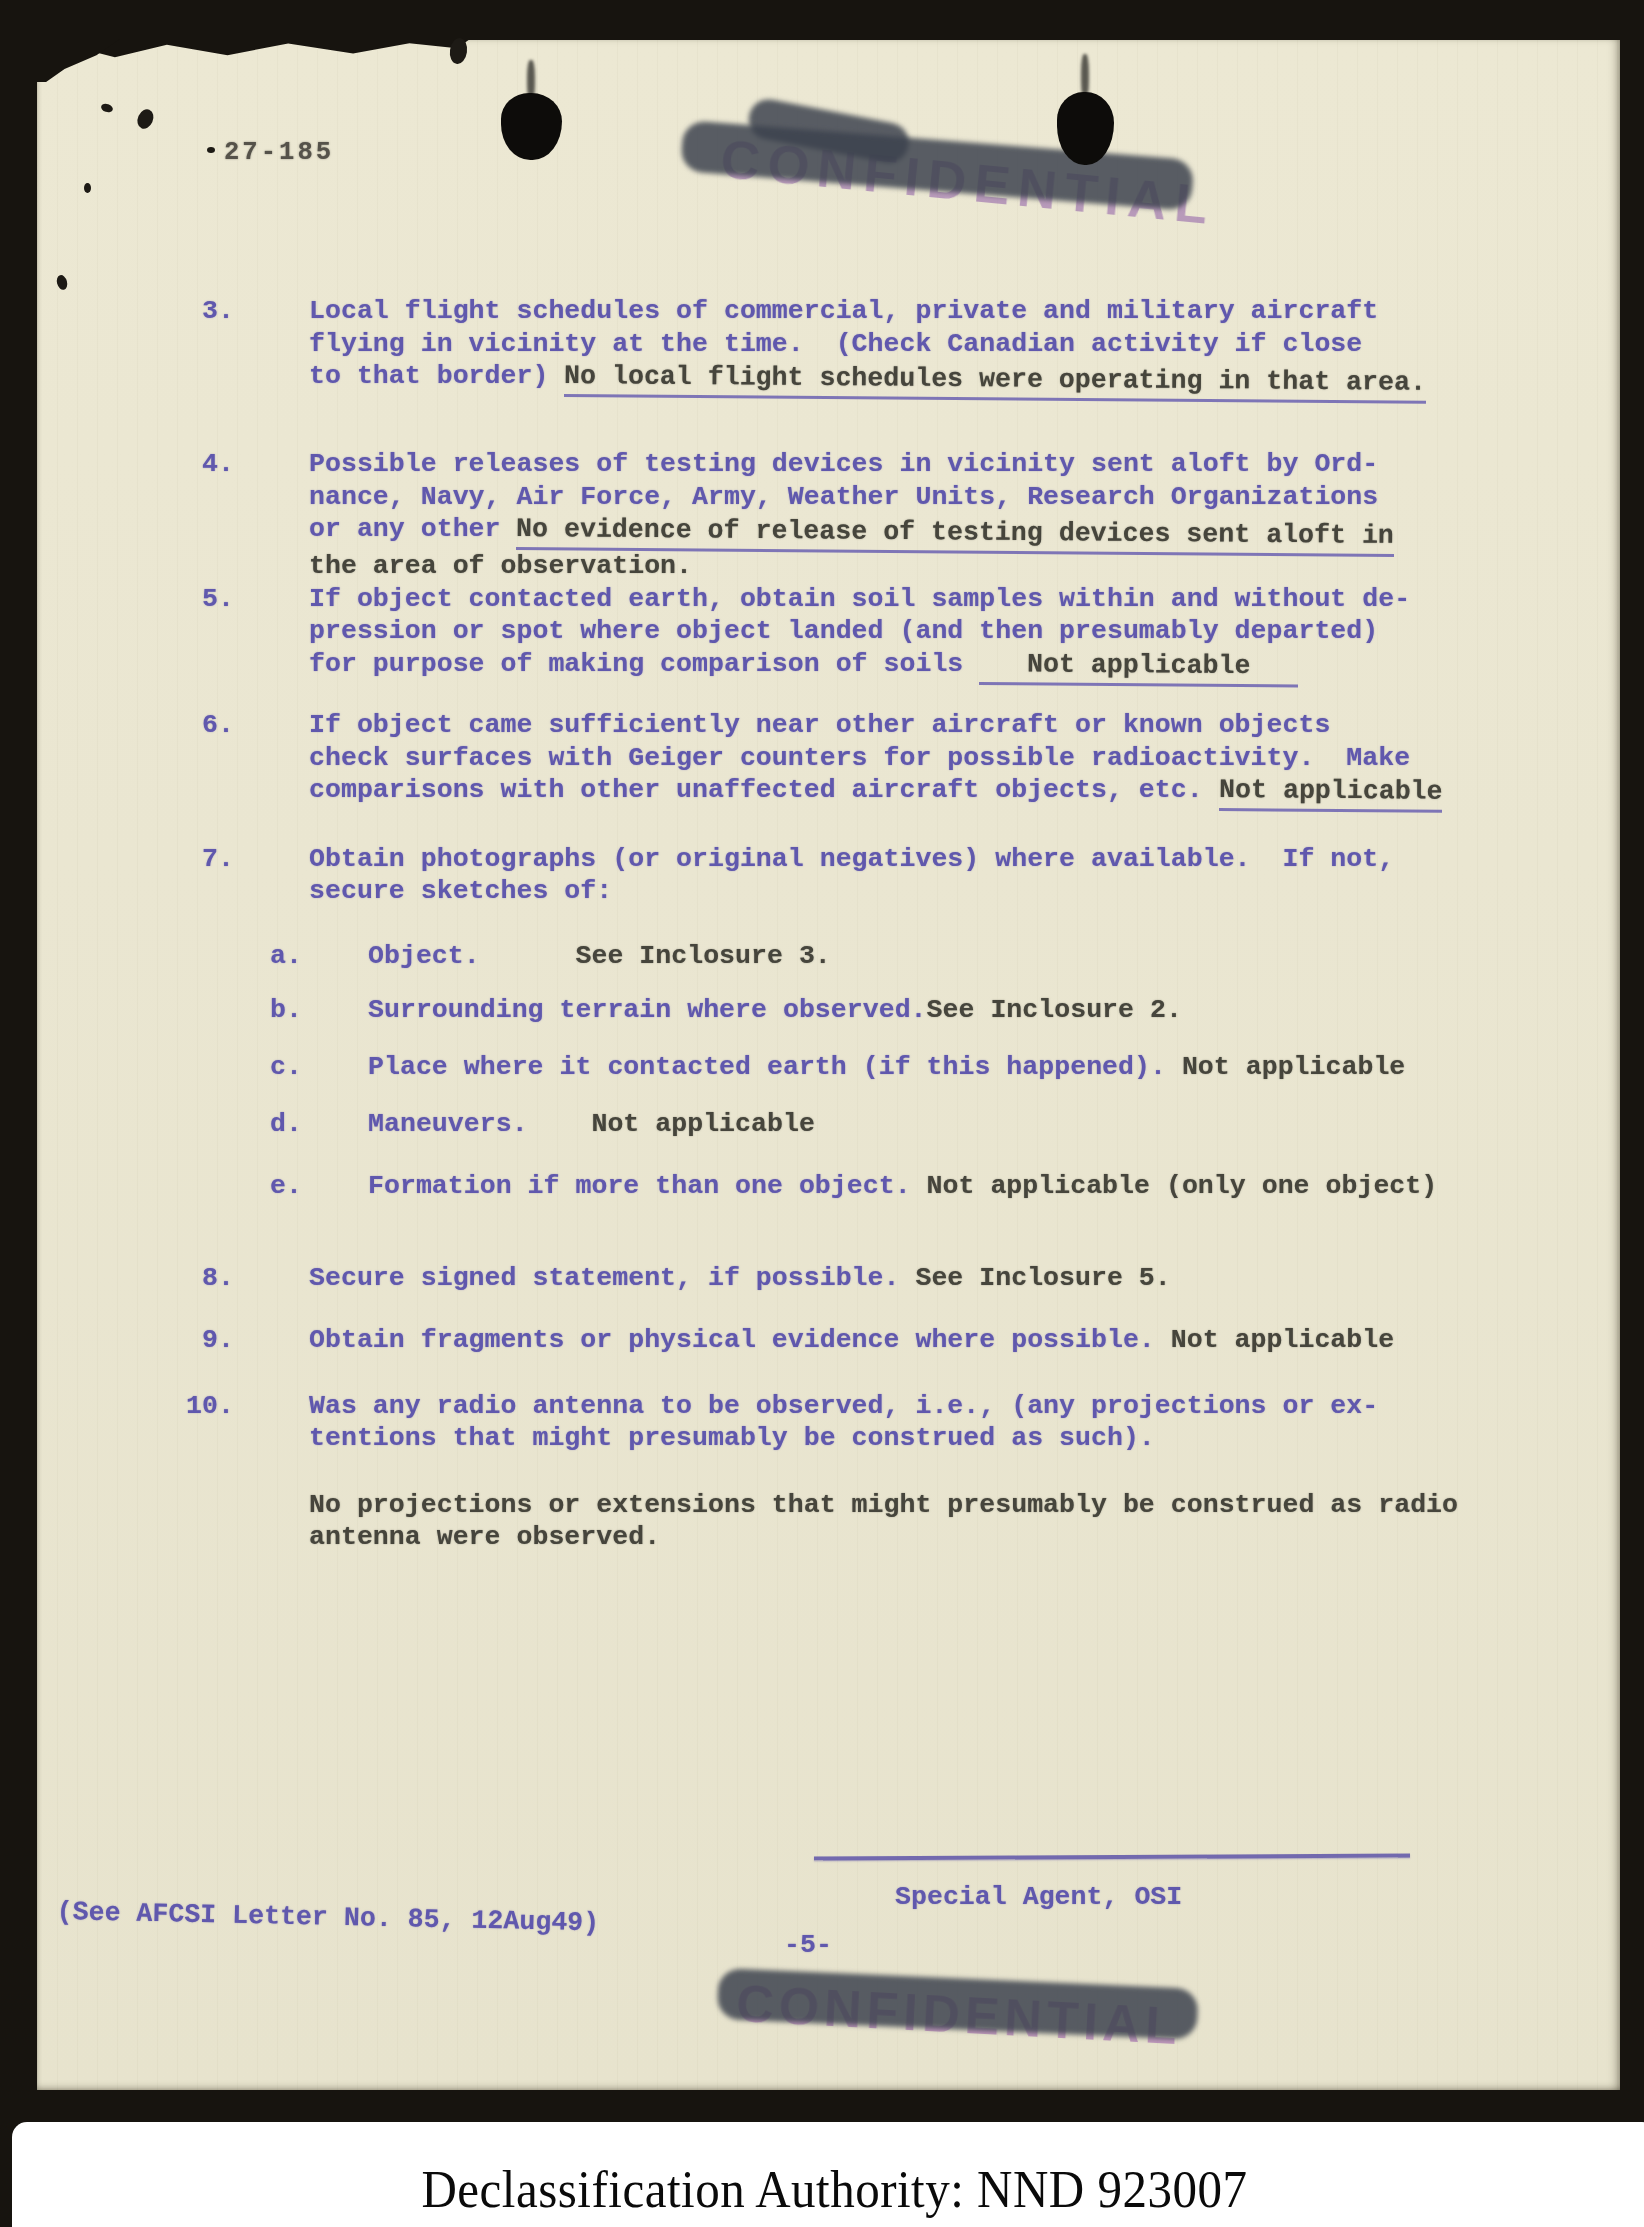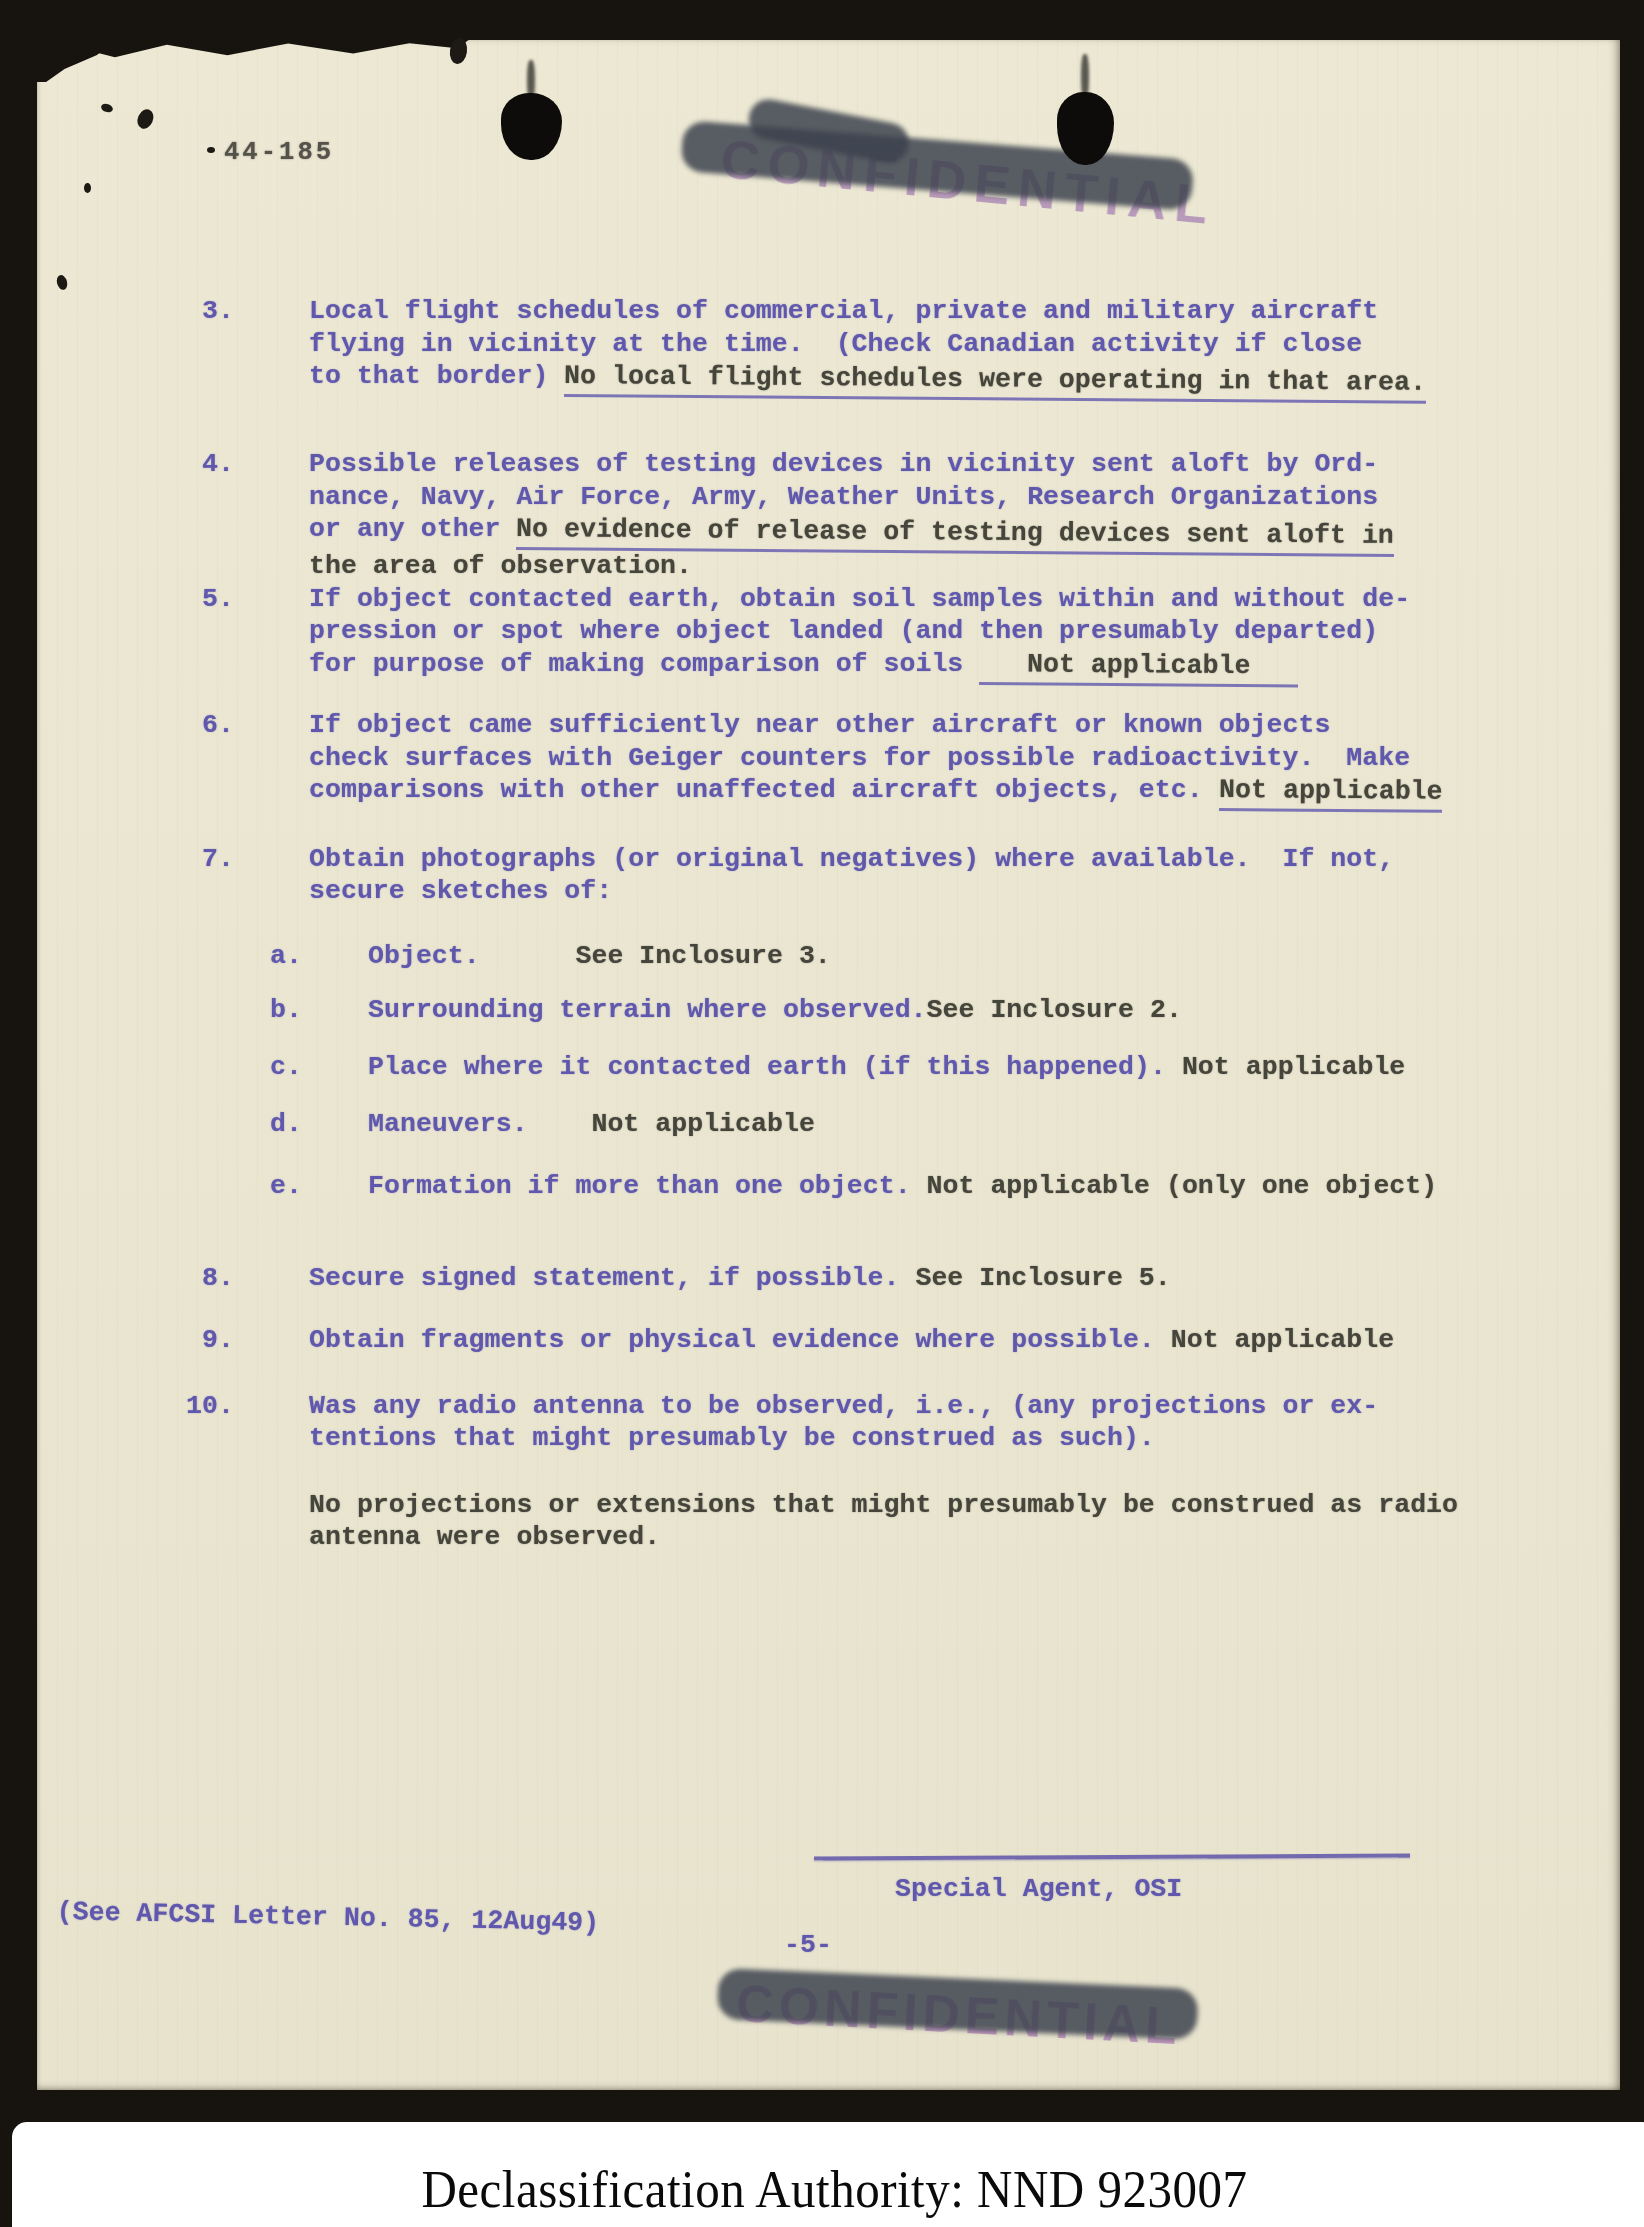--- a/index.html
+++ b/index.html
@@ -39,21 +39,21 @@
   
   .items{position:absolute;left:0;top:255px;width:100%;}
   .item{display:flex;align-items:flex-start;}
   .item .num{width:197px;text-align:right;margin-right:42px;flex:0 0 auto;}
   .item.sub .num{width:265px;margin-right:33px;}
   .item .lines{flex:1 1 auto;margin-left:33px;}
   
   .signature{position:absolute;left:777px;top:1815px;width:596px;}
   .sig-line{height:0;border-bottom:4.4px solid rgba(93,84,168,.85);transform:rotate(-.3deg);
     box-shadow:0 1px 1.5px rgba(93,84,168,.35);}
-  .sig-label{padding-left:81px;margin-top:14px;}
+  .sig-label{padding-left:81px;margin-top:22px;}
   .footer-ref{position:absolute;left:19.7px;top:1856px;transform:rotate(1.2deg);transform-origin:left top;}
   .page-num{position:absolute;left:747px;top:1889px;}
   
   .stamp-text{position:absolute;font-family:"Liberation Sans","DejaVu Sans",sans-serif;
     font-weight:bold;font-size:54px;letter-spacing:7.9px;color:#8e5ca6;opacity:.55;
     filter:blur(0.7px);white-space:pre;}
   .stamp-top{left:687px;top:87px;transform:rotate(5.5deg);transform-origin:left top;}
   .stamp-bottom{left:701px;top:1933px;font-size:52px;letter-spacing:4.9px;color:#a265ae;opacity:.6;
     transform:rotate(3deg);transform-origin:left top;}
   .marker{position:absolute;background:rgba(60,65,78,.84);filter:blur(2.5px);border-radius:22px;}
@@ -84,21 +84,21 @@
 
     <div class="stamp-text stamp-top">CONFIDENTIAL</div>
     <div class="marker marker-top-hook"></div>
     <div class="marker marker-top-main"></div>
 
     <div class="punch-tail" style="left:490px;top:19.7px;width:7.9px;height:41px"></div>
     <div class="punch" style="left:464px;top:53px;width:61px;height:67px"></div>
     <div class="punch-tail" style="left:1044px;top:13.8px;width:7.9px;height:45px"></div>
     <div class="punch" style="left:1020px;top:52px;width:57px;height:73px"></div>
 
-    <div class="doc-number">44-185</div>
+    <div class="doc-number">27-185</div>
 
     <div class="items tw" id="items"><div class="item" style="margin-top: 0px;"><div class="num seg-q">3.</div><div class="lines"><div class="line"><span class="seg-q">Local flight schedules of commercial, private and military aircraft</span></div><div class="line"><span class="seg-q">flying in vicinity at the time.  (Check Canadian activity if close</span></div><div class="line"><span class="seg-q">to that border) </span><span class="seg-u">No local flight schedules were operating in that area.</span></div></div></div><div class="item" style="margin-top: 51px;"><div class="num seg-q">4.</div><div class="lines"><div class="line"><span class="seg-q">Possible releases of testing devices in vicinity sent aloft by Ord-</span></div><div class="line"><span class="seg-q">nance, Navy, Air Force, Army, Weather Units, Research Organizations</span></div><div class="line"><span class="seg-q">or any other </span><span class="seg-u">No evidence of release of testing devices sent aloft in</span></div><div class="line"><span class="seg-a">the area of observation.</span></div></div></div><div class="item" style="margin-top: 0px;"><div class="num seg-q">5.</div><div class="lines"><div class="line"><span class="seg-q">If object contacted earth, obtain soil samples within and without de-</span></div><div class="line"><span class="seg-q">pression or spot where object landed (and then presumably departed)</span></div><div class="line"><span class="seg-q">for purpose of making comparison of soils </span><span class="seg-u">   Not applicable   </span></div></div></div><div class="item" style="margin-top: 24.6px;"><div class="num seg-q">6.</div><div class="lines"><div class="line"><span class="seg-q">If object came sufficiently near other aircraft or known objects</span></div><div class="line"><span class="seg-q">check surfaces with Geiger counters for possible radioactivity.  Make</span></div><div class="line"><span class="seg-q">comparisons with other unaffected aircraft objects, etc. </span><span class="seg-u">Not applicable</span></div></div></div><div class="item" style="margin-top: 31.5px;"><div class="num seg-q">7.</div><div class="lines"><div class="line"><span class="seg-q">Obtain photographs (or original negatives) where available.  If not,</span></div><div class="line"><span class="seg-q">secure sketches of:</span></div></div></div><div class="item sub" style="margin-top: 32.5px;"><div class="num seg-q">a.</div><div class="lines"><div class="line"><span class="seg-q">Object.</span><span class="seg-a">      See Inclosure 3.</span></div></div></div><div class="item sub" style="margin-top: 21.7px;"><div class="num seg-q">b.</div><div class="lines"><div class="line"><span class="seg-q">Surrounding terrain where observed.</span><span class="seg-a">See Inclosure 2.</span></div></div></div><div class="item sub" style="margin-top: 24.6px;"><div class="num seg-q">c.</div><div class="lines"><div class="line"><span class="seg-q">Place where it contacted earth (if this happened). </span><span class="seg-a">Not applicable</span></div></div></div><div class="item sub" style="margin-top: 24.6px;"><div class="num seg-q">d.</div><div class="lines"><div class="line"><span class="seg-q">Maneuvers.</span><span class="seg-a">    Not applicable</span></div></div></div><div class="item sub" style="margin-top: 28.6px;"><div class="num seg-q">e.</div><div class="lines"><div class="line"><span class="seg-q">Formation if more than one object. </span><span class="seg-a">Not applicable (only one object)</span></div></div></div><div class="item" style="margin-top: 60px;"><div class="num seg-q">8.</div><div class="lines"><div class="line"><span class="seg-q">Secure signed statement, if possible. </span><span class="seg-a">See Inclosure 5.</span></div></div></div><div class="item" style="margin-top: 29.5px;"><div class="num seg-q">9.</div><div class="lines"><div class="line"><span class="seg-q">Obtain fragments or physical evidence where possible. </span><span class="seg-a">Not applicable</span></div></div></div><div class="item" style="margin-top: 33px;"><div class="num seg-q">10.</div><div class="lines"><div class="line"><span class="seg-q">Was any radio antenna to be observed, i.e., (any projections or ex-</span></div><div class="line"><span class="seg-q">tentions that might presumably be construed as such).</span></div></div></div><div class="item" style="margin-top: 34px;"><div class="num seg-q"></div><div class="lines"><div class="line"><span class="seg-a">No projections or extensions that might presumably be construed as radio</span></div><div class="line"><span class="seg-a">antenna were observed.</span></div></div></div></div>
 
     <div class="signature">
       <div class="sig-line"></div>
       <div class="sig-label tw seg-q">Special Agent, OSI</div>
     </div>
 
     <div class="footer-ref tw seg-q">(See AFCSI Letter No. 85, 12Aug49)</div>
     <div class="page-num tw seg-q">-5-</div>

